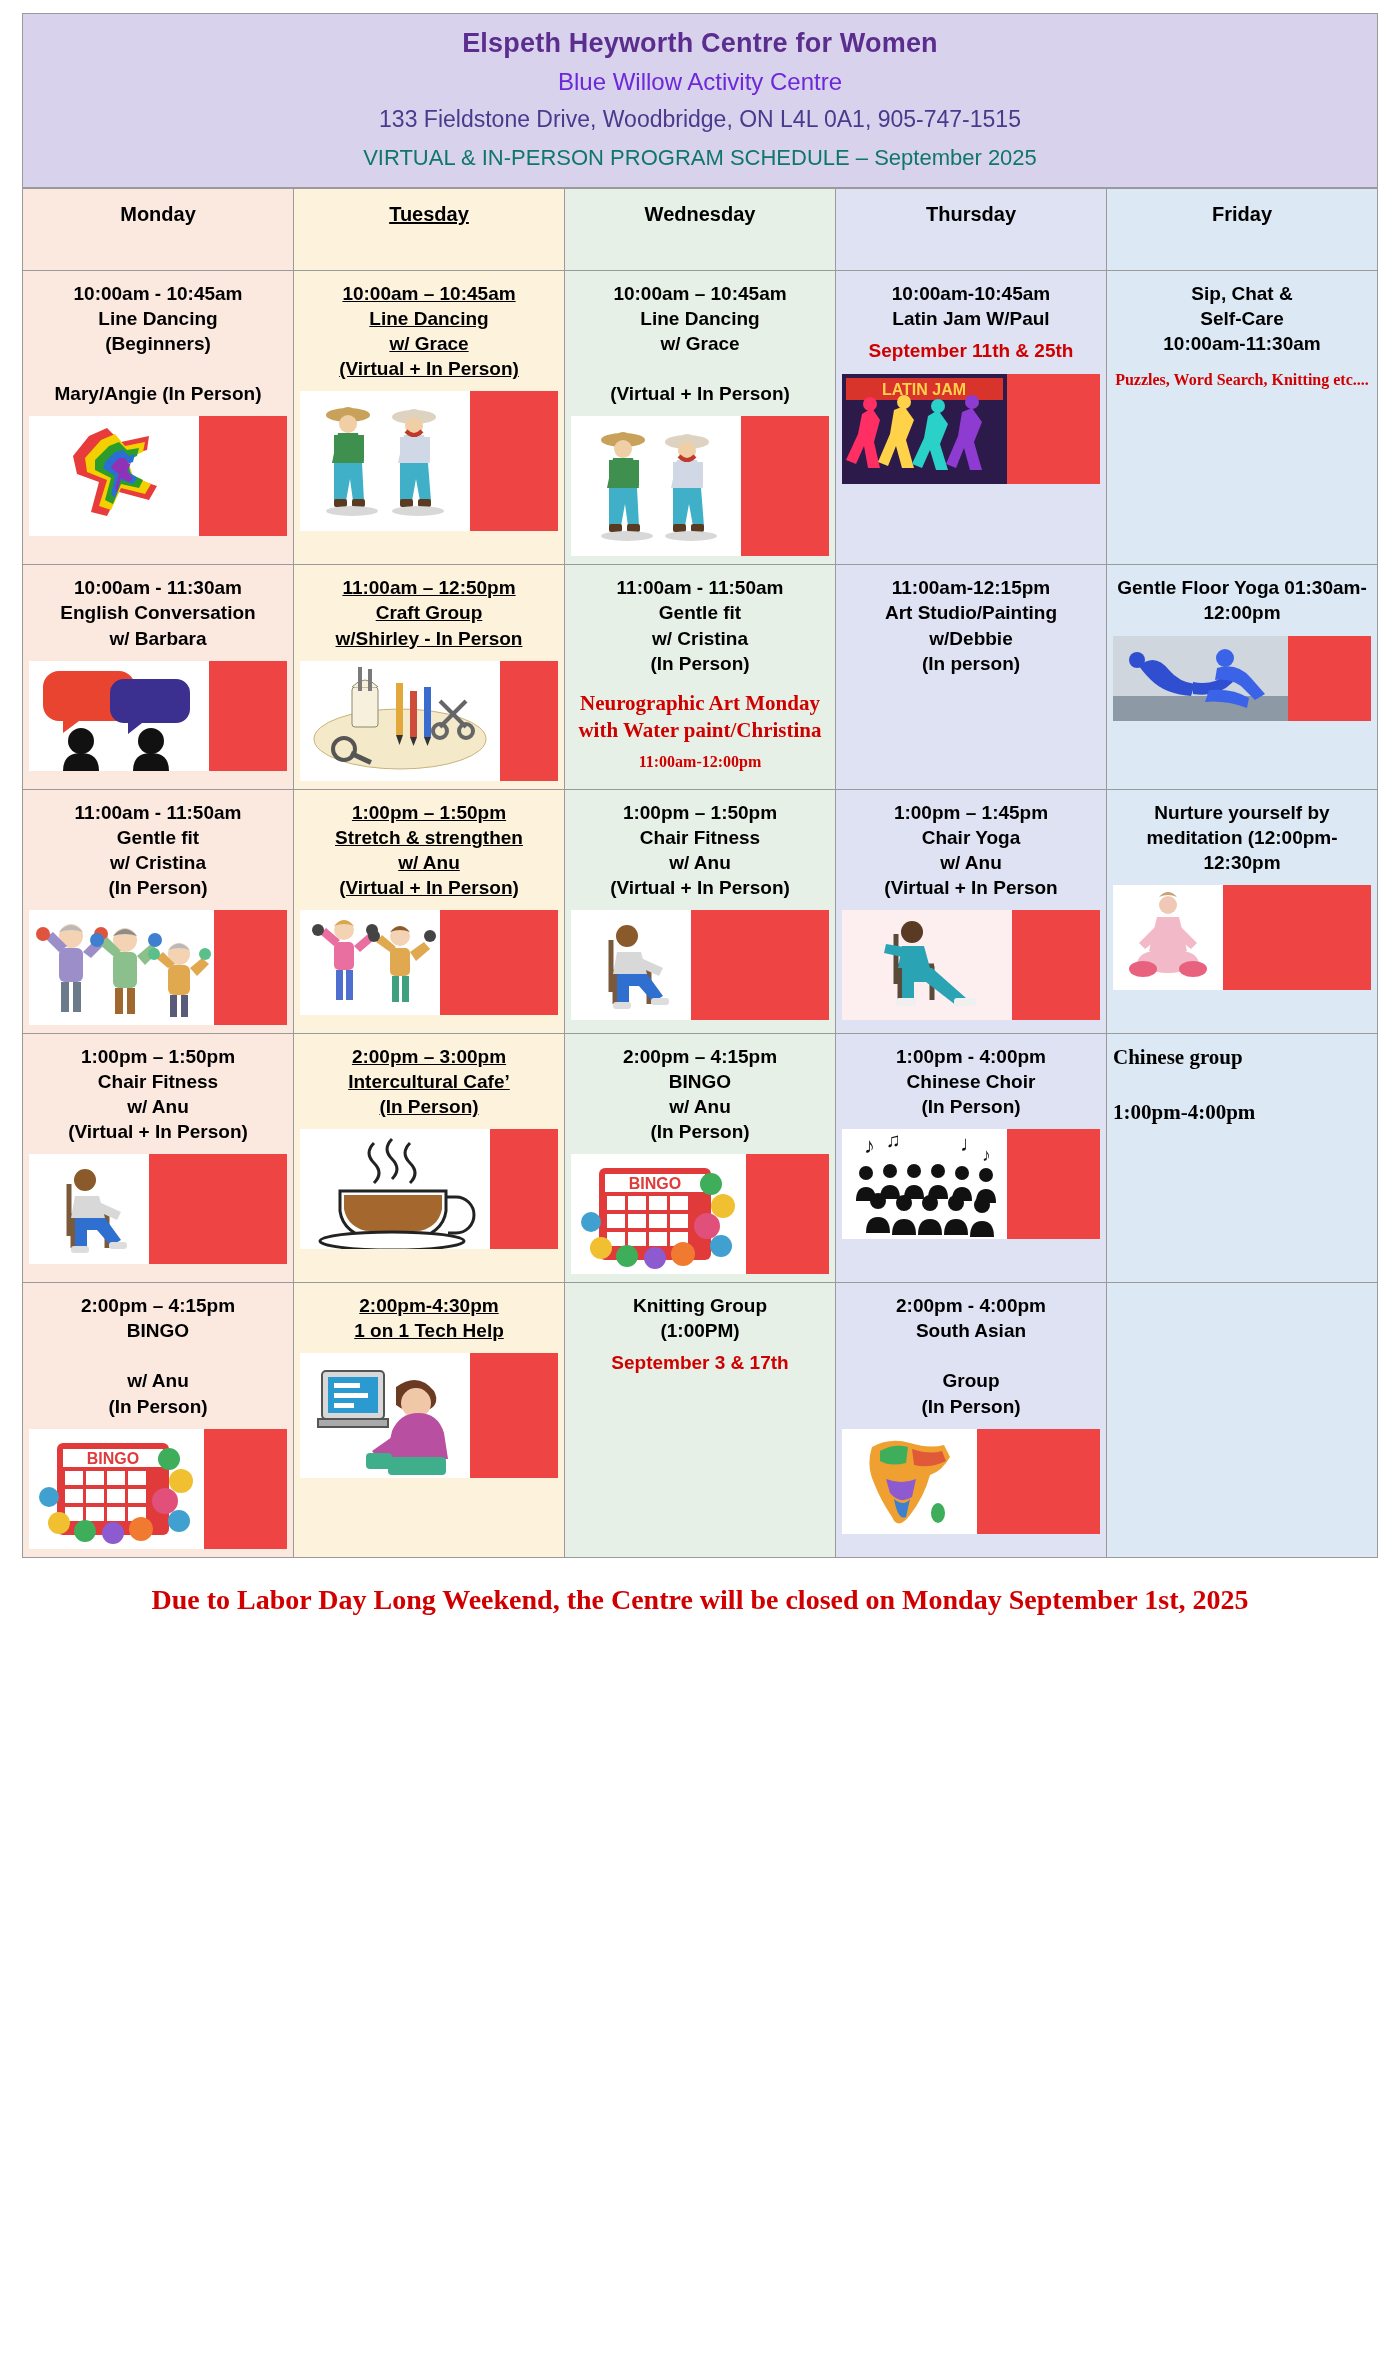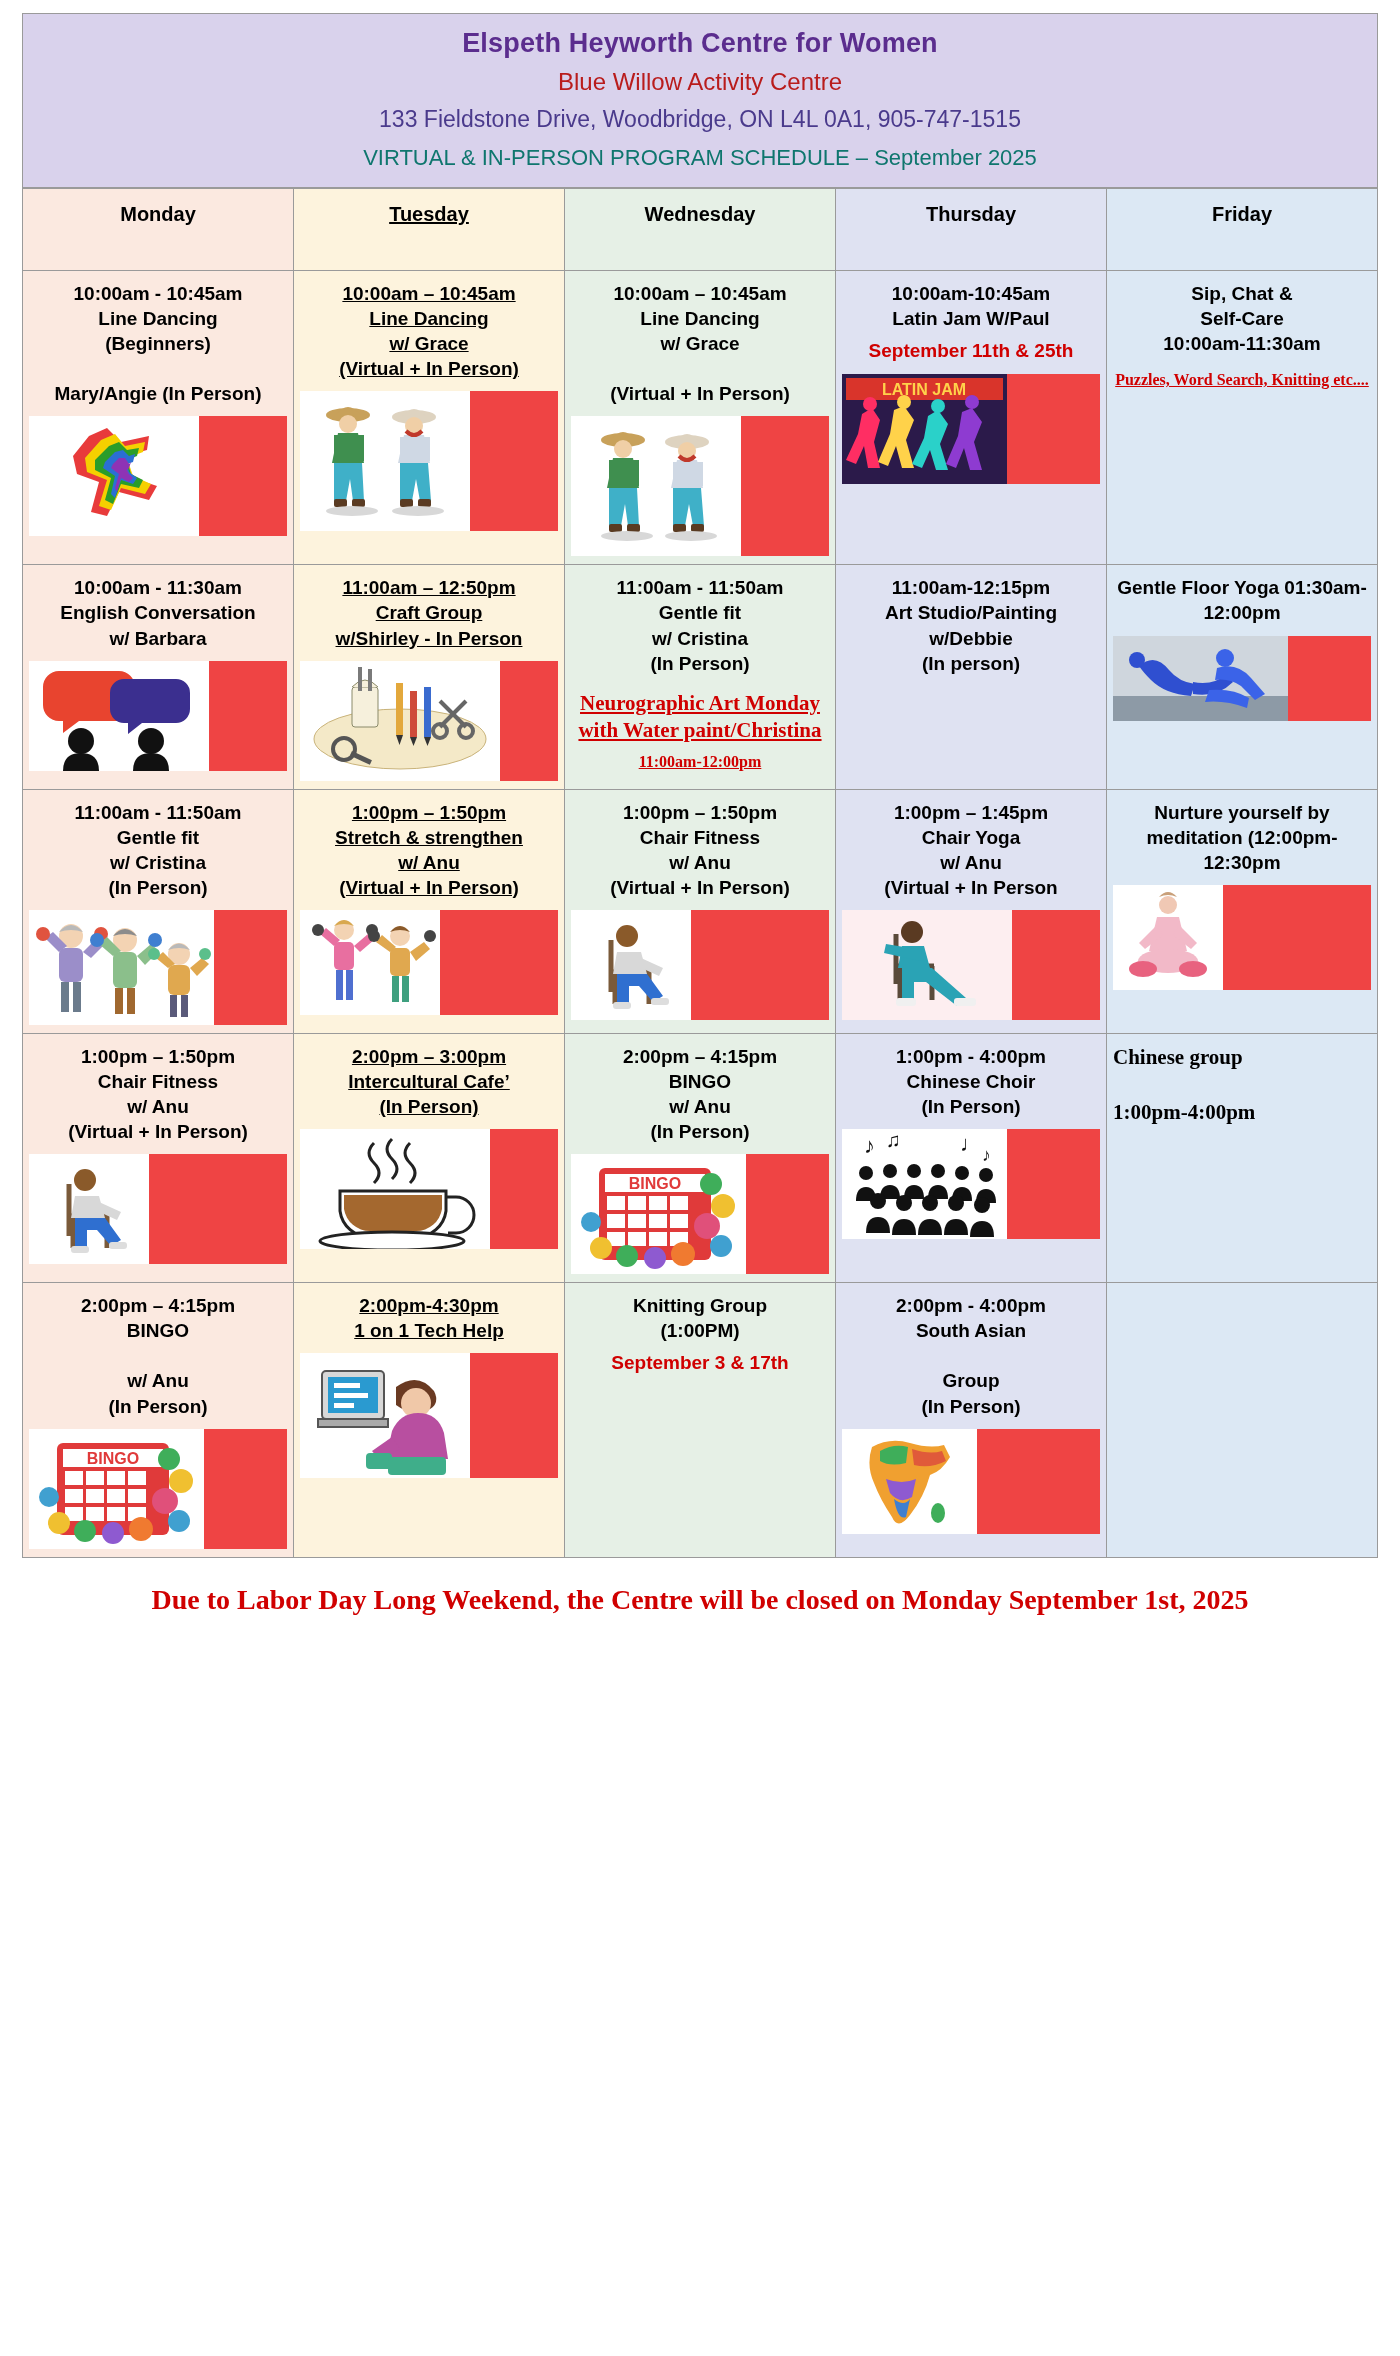--- a/index.html
+++ b/index.html
@@ -27,21 +27,21 @@
     margin-bottom: 0;
   }
   .header .line1 {
     color: #5b2d8e;
     font-weight: bold;
     font-size: 27px;
     letter-spacing: .2px;
     margin-bottom: 9px;
   }
   .header .line2 {
-    color: #b91c1c;
+    color: #6d28d9;
     font-size: 24px;
     margin-bottom: 10px;
   }
   .header .line3 {
     color: #4a3a8c;
     font-size: 23px;
     margin-bottom: 12px;
   }
   .header .line4 {
     color: #0f766e;
@@ -81,21 +81,21 @@
   }
   .cell-txt.left { text-align: left; }
   .note-red {
     color: #d00000;
     font-weight: bold;
     text-align: center;
     font-size: 19px;
     line-height: 1.3;
     margin-top: 8px;
   }
-  .note-red.serif { font-family: "Liberation Serif", serif; font-size: 21px; text-decoration: underline; }
+  .note-red.serif { font-family: "Liberation Serif", serif; font-size: 21px; }
   .note-red.small { font-size: 16px; }
   .serif-b { font-family: "Liberation Serif", serif; font-weight: bold; }
   .art-pad { padding-top: 6px; }
 
   .imgbox {
     margin: 10px auto 0 auto;
     background: #ef4444;
     display: block;
     overflow: hidden;
     border: 0;

